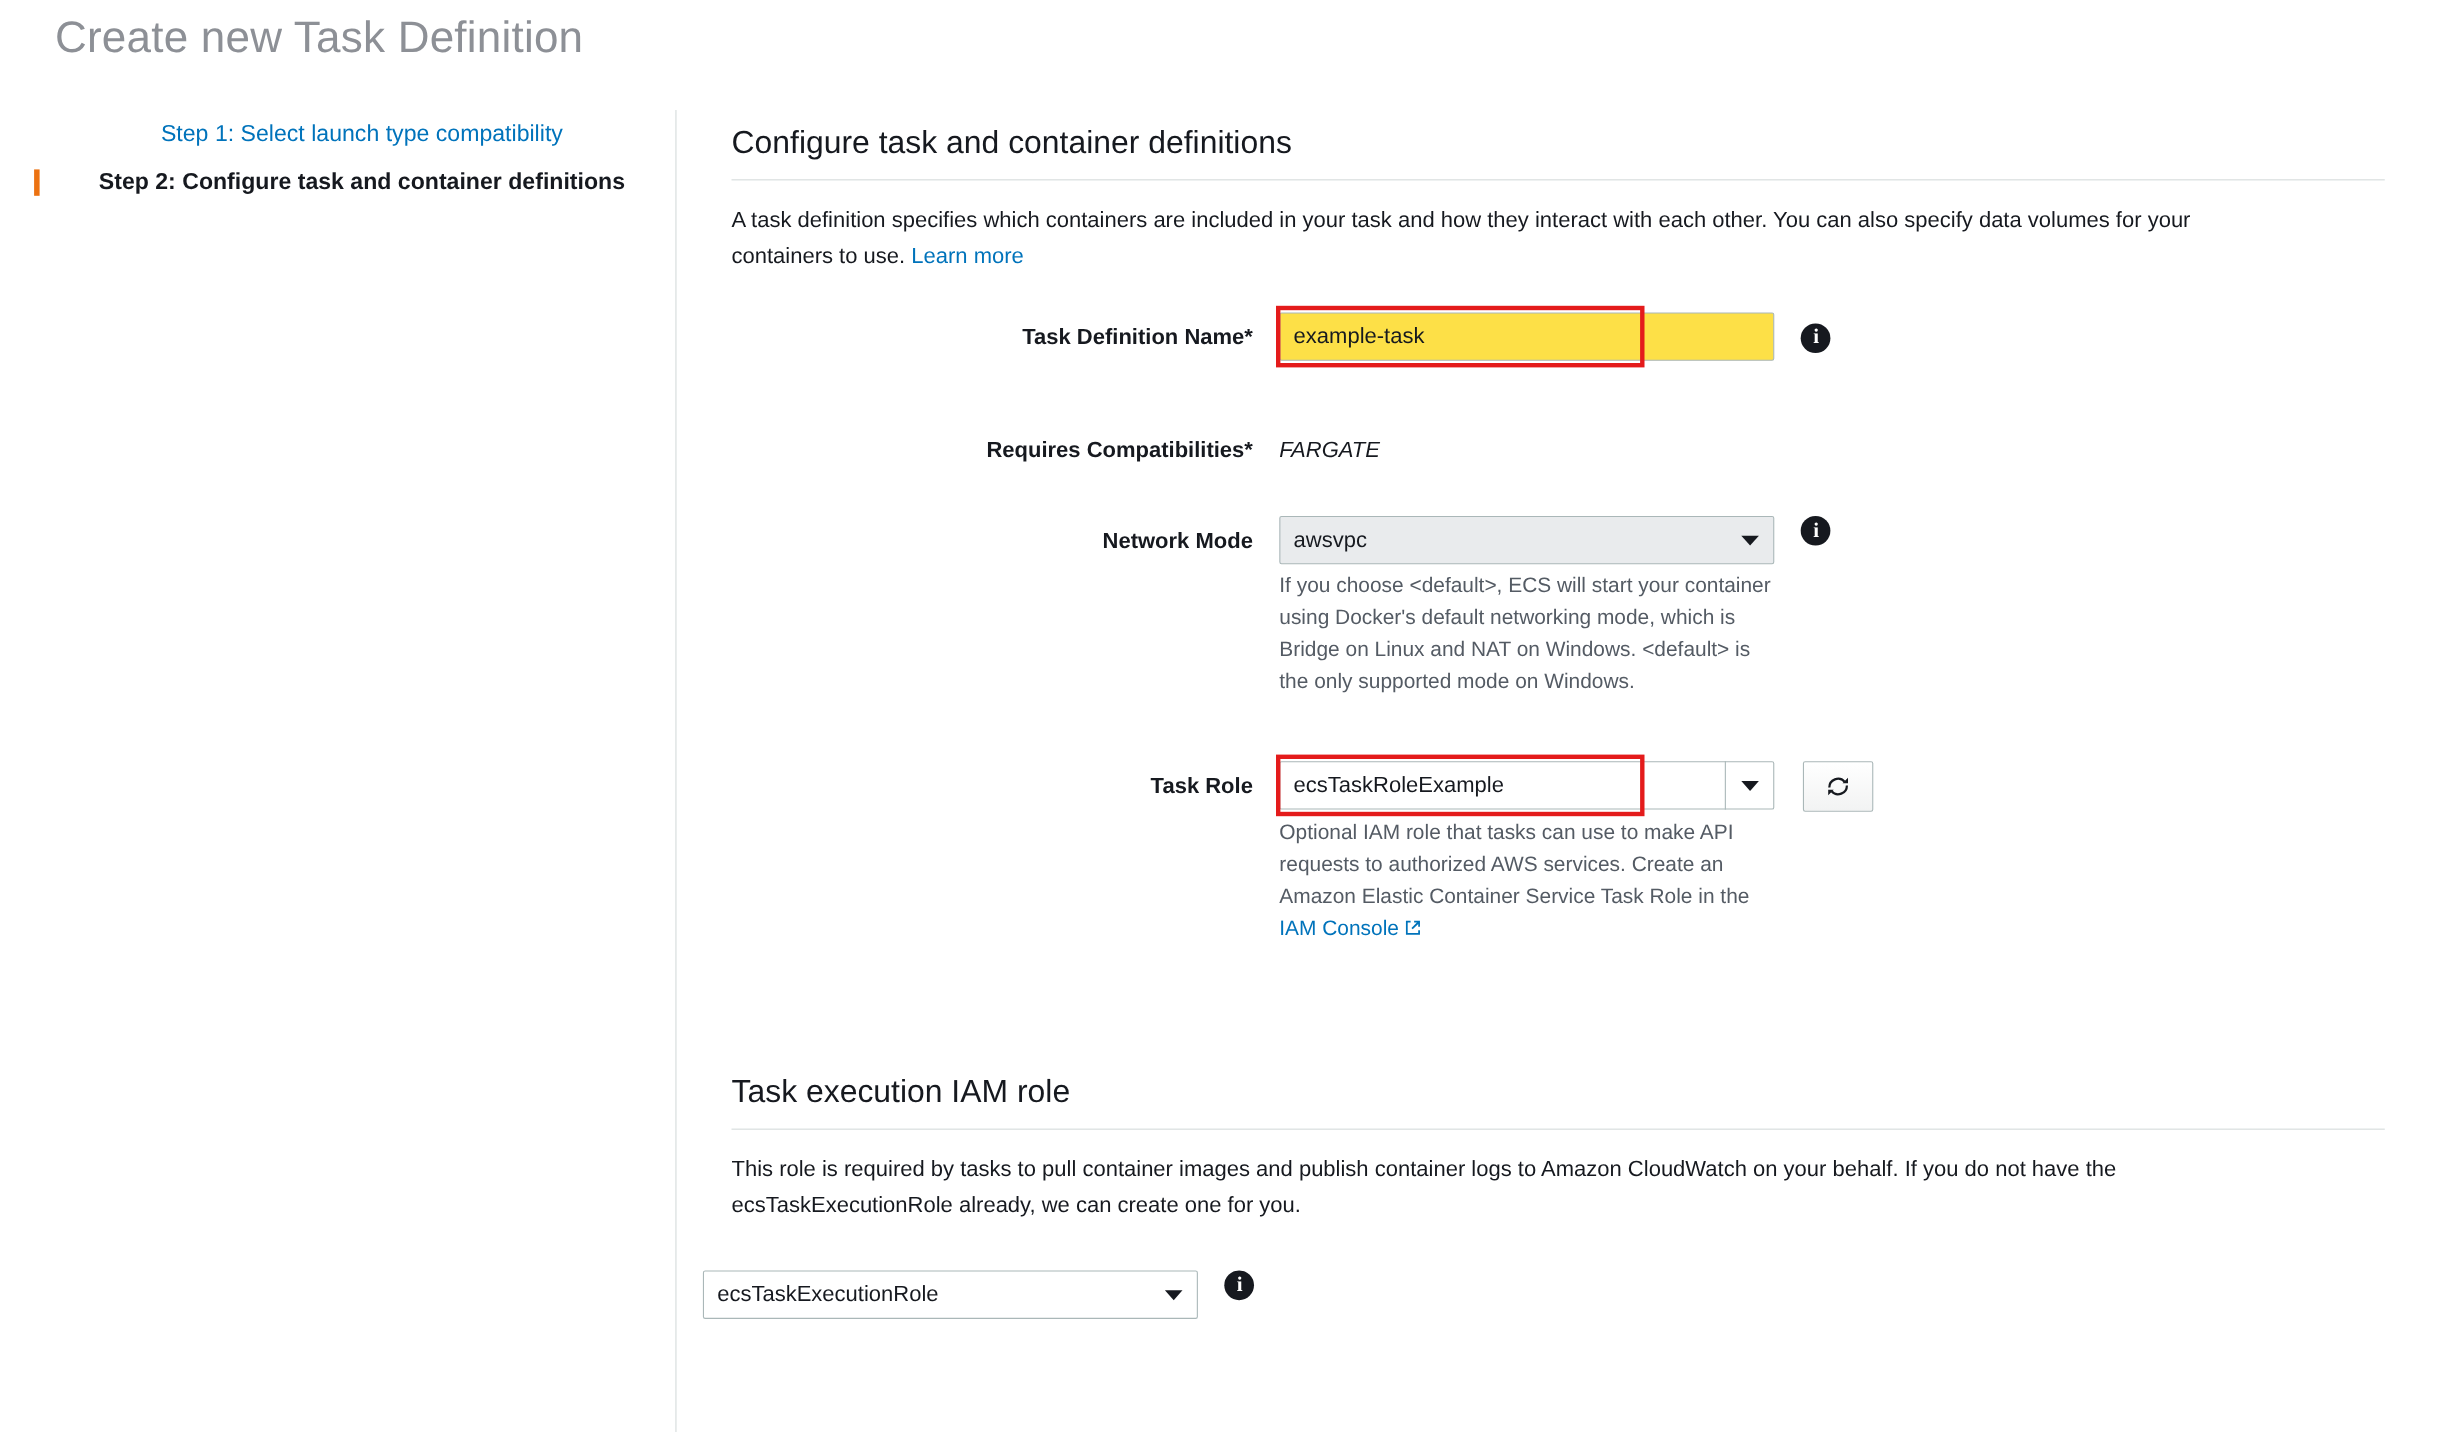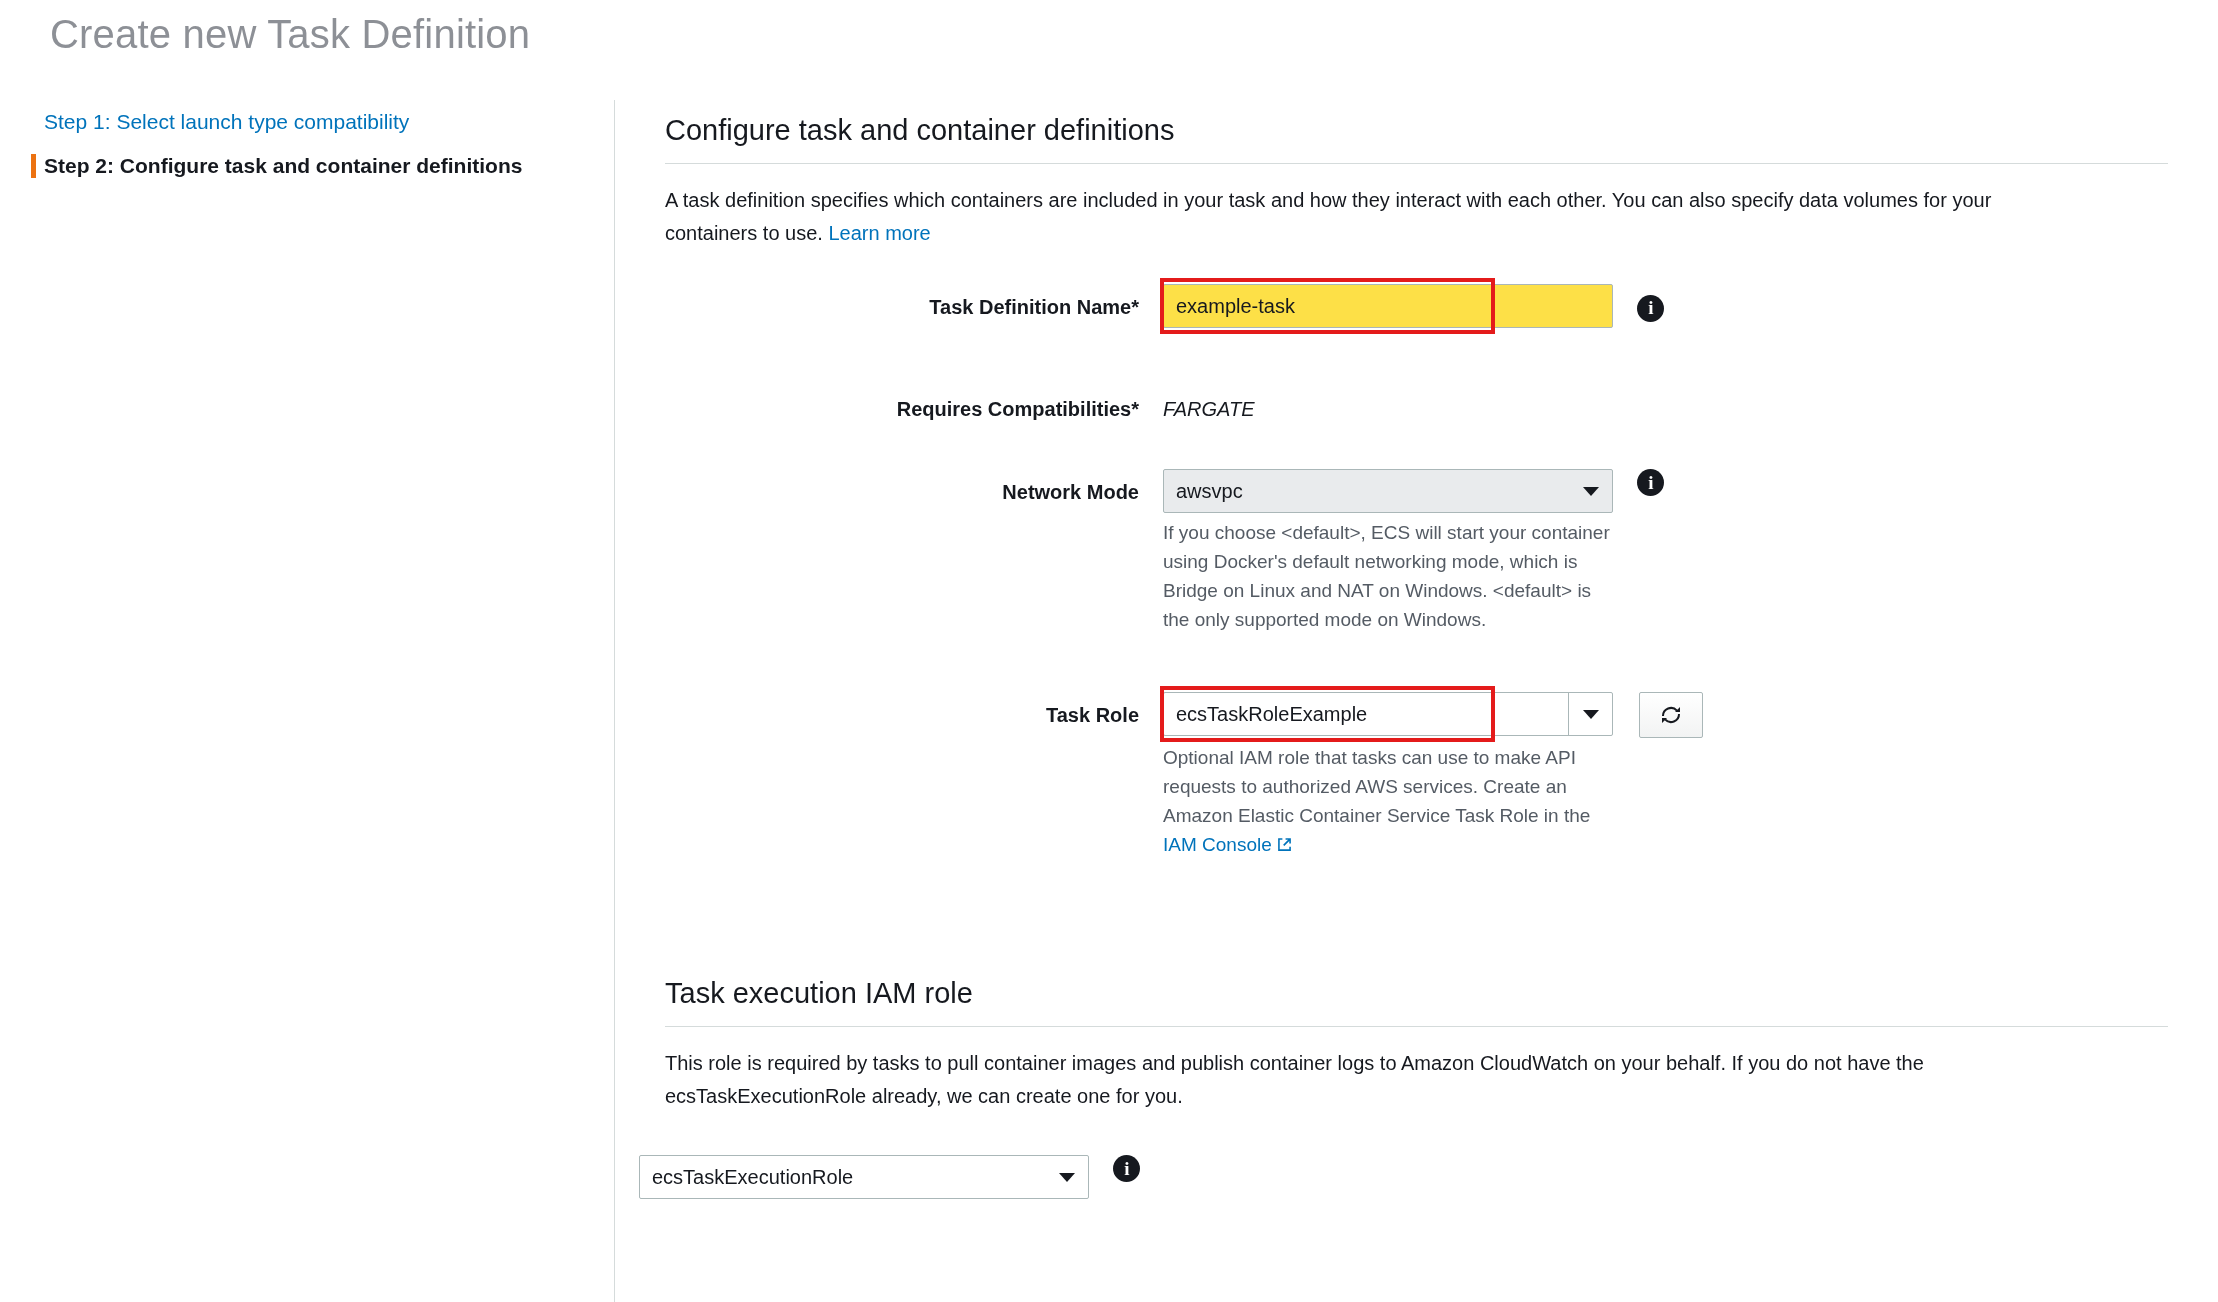--- a/index.html
+++ b/index.html
@@ -38,20 +38,21 @@
     width: 615px;
     height: 1202px;
     border-right: 1px solid #d5dbdb;
     box-sizing: border-box;
   }
   .step {
     font-size: 21px;
     line-height: 26px;
     padding: 9px 0 9px 44px;
     position: relative;
+    text-align: center;
   }
   .step.link {
     color: #0073bb;
     cursor: pointer;
   }
   .step.current {
     color: #16191f;
     font-weight: bold;
   }
   .step.current::before {

